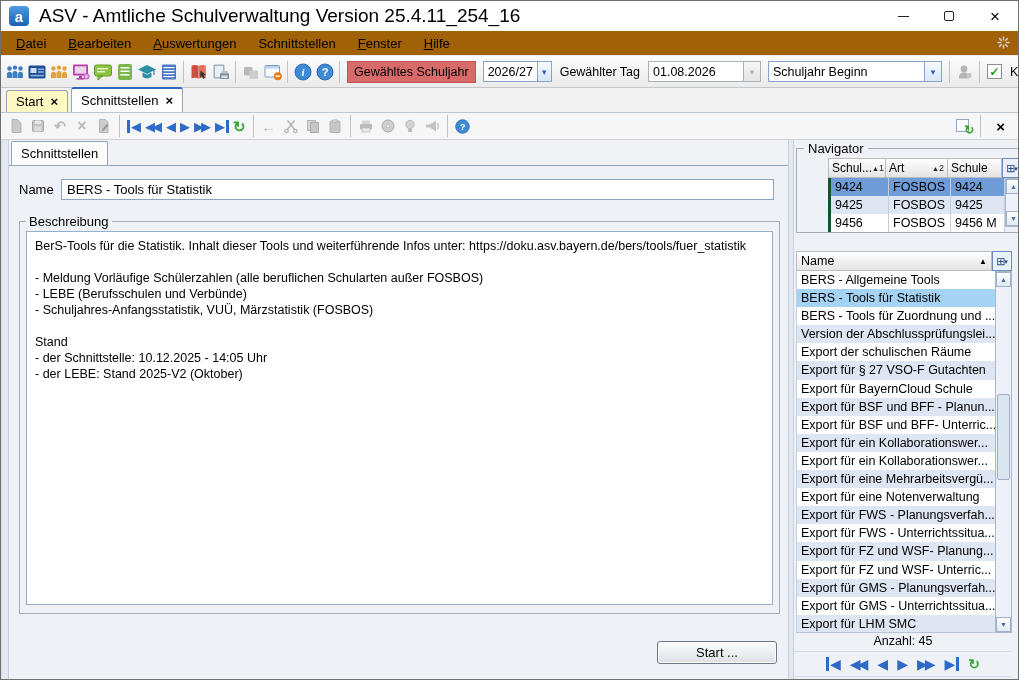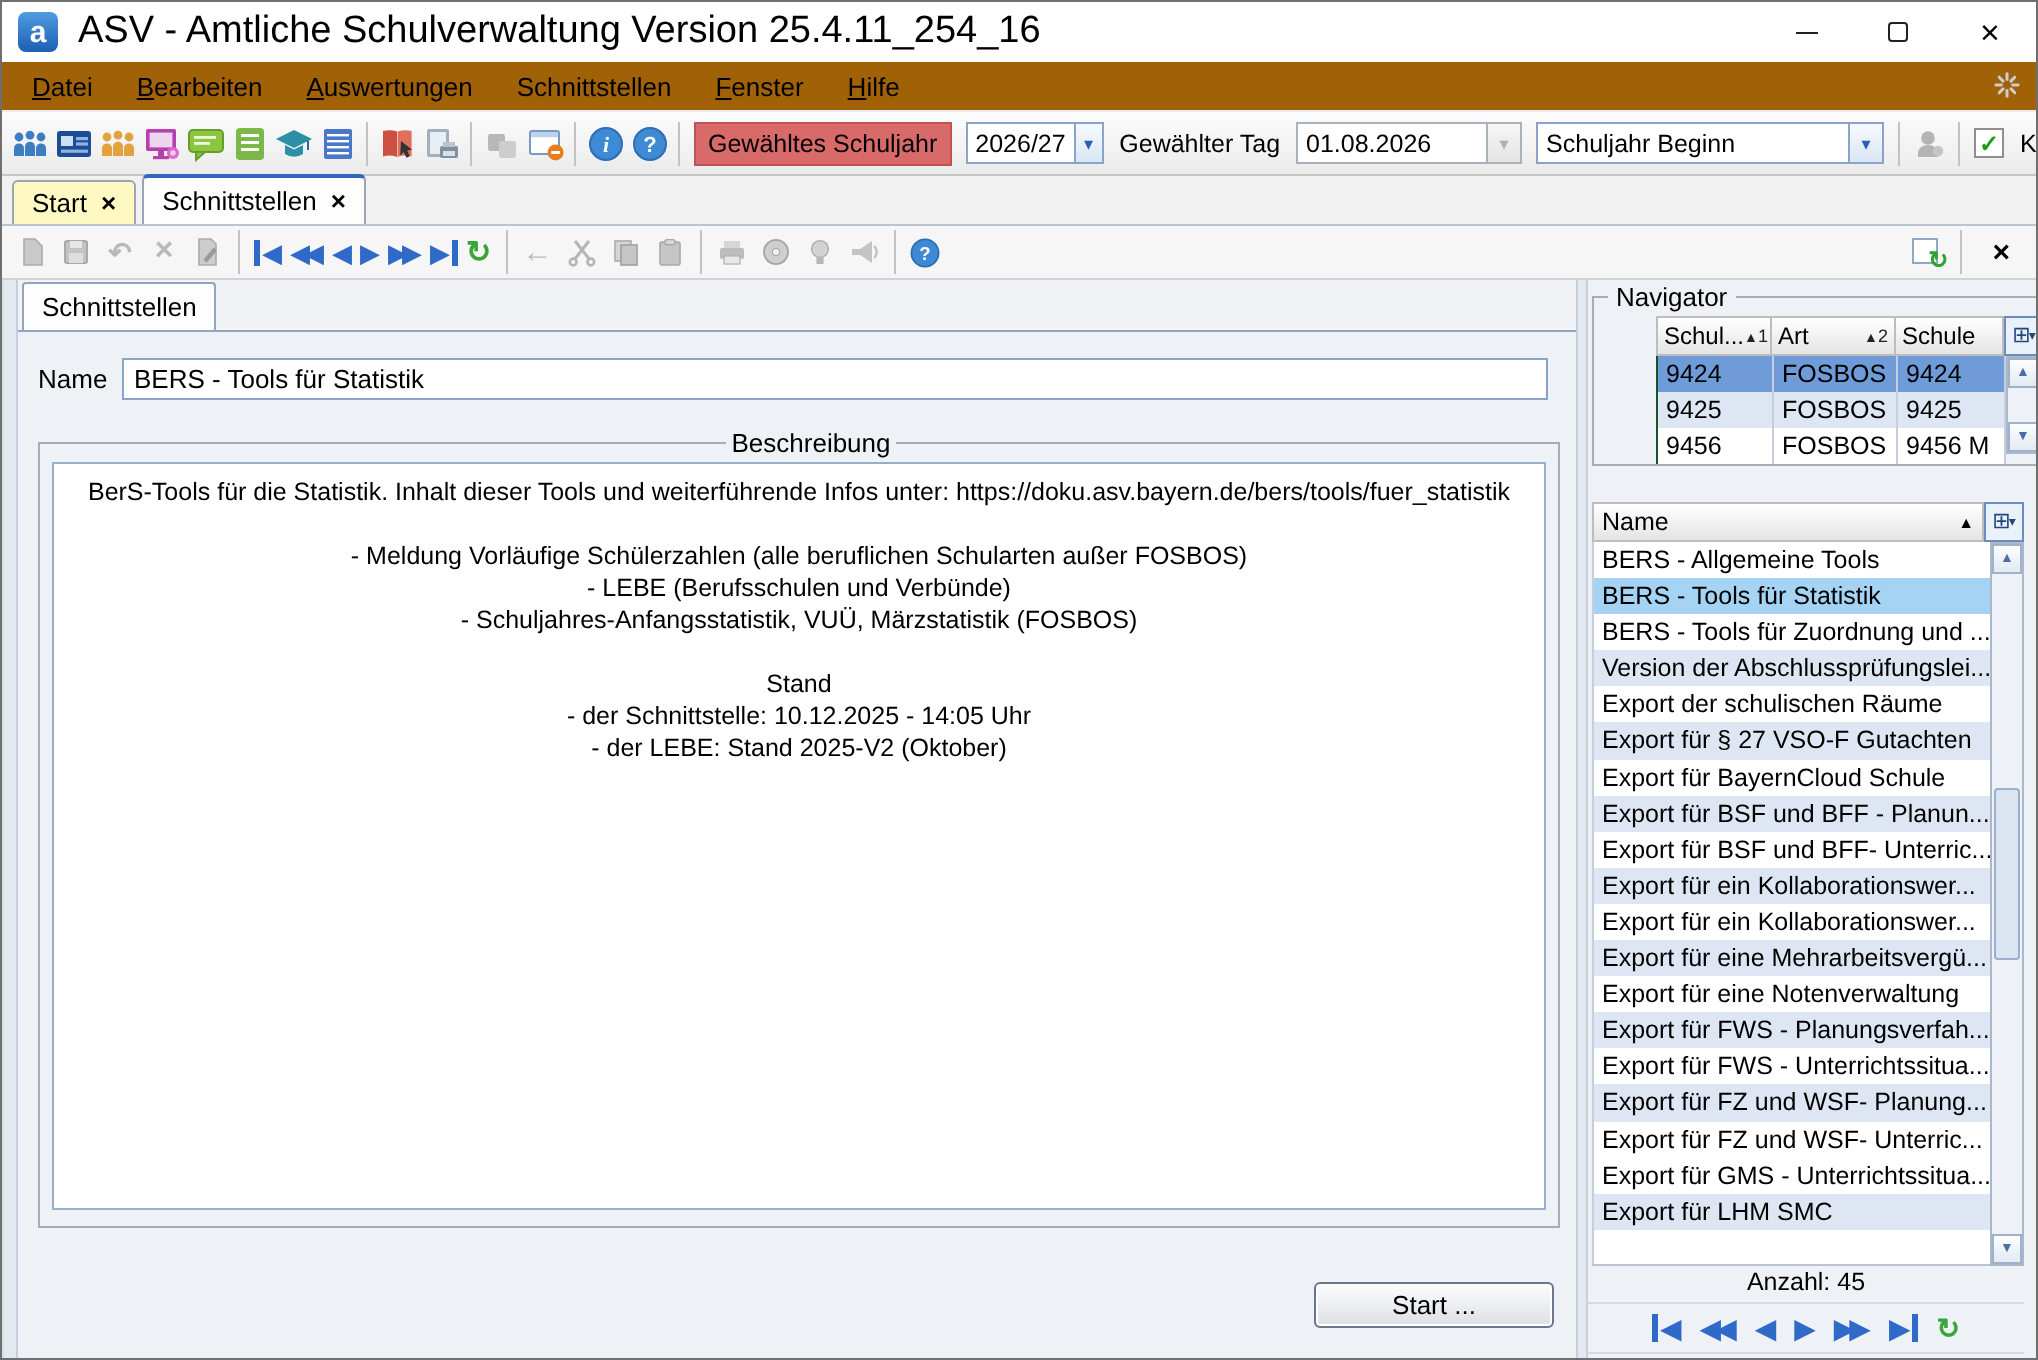--- a/index.html
+++ b/index.html
@@ -64,42 +64,42 @@
   .main-panel { flex: 1; position: relative; }
   .mid-splitter { width: 6px; background: #e3e9f1; border-left: 1px solid #c6cfdb; border-right: 1px solid #c6cfdb; flex: none; }
   .right-panel { width: 224px; position: relative; flex: none; }
   
   .subtab-row { height: 26px; background: #f0f2f5; border-bottom: 1px solid #93a5bb; display: flex; align-items: flex-end; padding-left: 2px; }
   .subtab { background: #fdfdfd; border: 1px solid #93a5bb; border-bottom: none; border-radius: 2px 2px 0 0; padding: 4px 9px; font-size: 13px; }
   .name-row { display: flex; align-items: center; margin: 13px 10px 0 10px; }
   .name-label { width: 42px; flex: none; }
   .name-input { flex: 1; height: 21px; background: #fff; border: 1px solid #8aa4c8; padding: 2px 5px; font-size: 13px;
     display: flex; align-items: center; margin-right: 4px; }
-  fieldset.group { border: 1px solid #a6adb5; margin: 14px 8px 0 10px; padding: 0; text-align: center; }
+  fieldset.group { border: 1px solid #a6adb5; margin: 14px 8px 0 10px; padding: 0; }
   fieldset.group legend { font-size: 13px; margin-left: 6px; padding: 0 3px; }
   .desc-box { background: #fff; border: 1px solid #97afcb; margin: 2px 6px 8px 6px; height: 374px;
     padding: 6px 8px; font-size: 12.5px; line-height: 16px; white-space: pre-wrap; overflow: hidden; }
   .start-btn { position: absolute; right: 11px; bottom: 15px; width: 120px; height: 23px;
     background: linear-gradient(#fdfdfd,#dcdfe4); border: 1px solid #68788c; border-radius: 3px;
     font-size: 13px; font-family: "Liberation Sans", sans-serif; box-shadow: inset 0 0 0 1px #fff; }
   
   fieldset.navgroup { border: 1px solid #a6adb5; margin: 1px 6px 0 2px; padding: 2px 3px 3px 3px; height: 92px; overflow: hidden; }
   fieldset.navgroup legend { font-size: 13px; margin-left: 4px; padding: 0 4px; }
   .nav-table { width: 100%; padding-left: 28px; }
   .nav-thead { display: flex; }
   .nav-th { display: flex; align-items: center; justify-content: space-between; height: 20px;
     background: linear-gradient(#ffffff,#e4e4e4); border: 1px solid #bdbdbd; border-left: none;
     font-size: 12px; padding: 0 3px; overflow: hidden; white-space: nowrap; }
   .nav-th:first-child { border-left: 1px solid #bdbdbd; }
   .sort { font-size: 9px; color: #222; flex: none; }
   .sort .tri { font-size: 7px; }
   .grid-btn { width: 20px; height: 20px; flex: none; border: 1px solid #6d8cbe; background: #e9f1fa;
     color: #27477c; font-size: 11px; line-height: 1; display: flex; align-items: center; justify-content: center; padding: 0; }
   .grid-btn .mini { font-size: 7px; margin-left: -1px; }
-  .nav-tbody { border-left: 1px solid #14532d; }
+  .nav-tbody { border-left: 3px solid #14532d; }
   .nav-tr { display: flex; height: 18px; font-size: 12.5px; background: #fff; }
   .nav-tr.stripe { background: #dde6f2; }
   .nav-tr.sel { background: #6f9cd9; }
   .nav-td { padding: 2px 4px; border-right: 1px solid #c4cedd; overflow: hidden; white-space: nowrap; flex: none; }
   .tbl-scroll { width: 17px; flex: none; display: flex; flex-direction: column; justify-content: space-between;
     background: #eef2f8; border: 1px solid #aab8cc; }
   .sb-btn { height: 15px; background: linear-gradient(#fdfdfd,#e2eaf4); border: 1px solid #9fb2ca;
     color: #4a6fa8; font-size: 7px; display: flex; align-items: center; justify-content: center; }
   
   .name-list { position: absolute; left: 2px; right: 6px; top: 111px; }
@@ -535,20 +535,21 @@
               <div class="list-item stripe">Export für BSF und BFF - Planun...</div>
               <div class="list-item">Export für BSF und BFF- Unterric...</div>
               <div class="list-item stripe">Export für ein Kollaborationswer...</div>
               <div class="list-item">Export für ein Kollaborationswer...</div>
               <div class="list-item stripe">Export für eine Mehrarbeitsvergü...</div>
               <div class="list-item">Export für eine Notenverwaltung</div>
               <div class="list-item stripe">Export für FWS - Planungsverfah...</div>
               <div class="list-item">Export für FWS - Unterrichtssitua...</div>
               <div class="list-item stripe">Export für FZ und WSF- Planung...</div>
               <div class="list-item">Export für FZ und WSF- Unterric...</div>
+              <div class="list-item stripe">Export für GMS - Planungsverfah...</div>
               <div class="list-item">Export für GMS - Unterrichtssitua...</div>
               <div class="list-item stripe">Export für LHM SMC</div>
             </div>
           <div class="list-scroll">
             <span class="sb-btn top">
                 <span>▲</span>
               </span>
             <span class="sb-thumb"></span>
             <span class="sb-btn bottom">
                 <span>▼</span>

